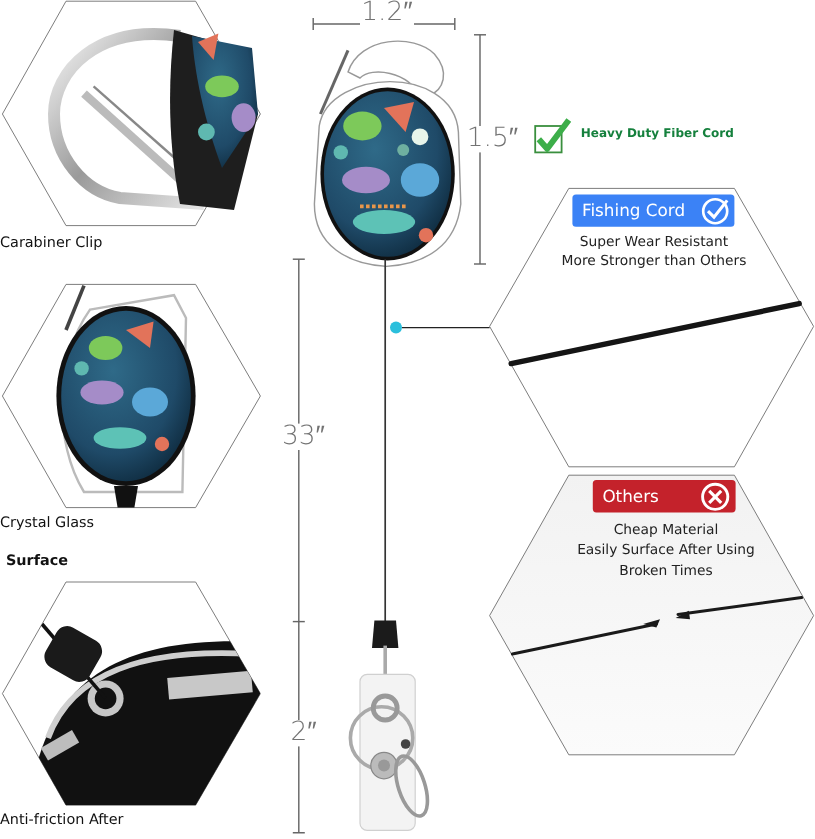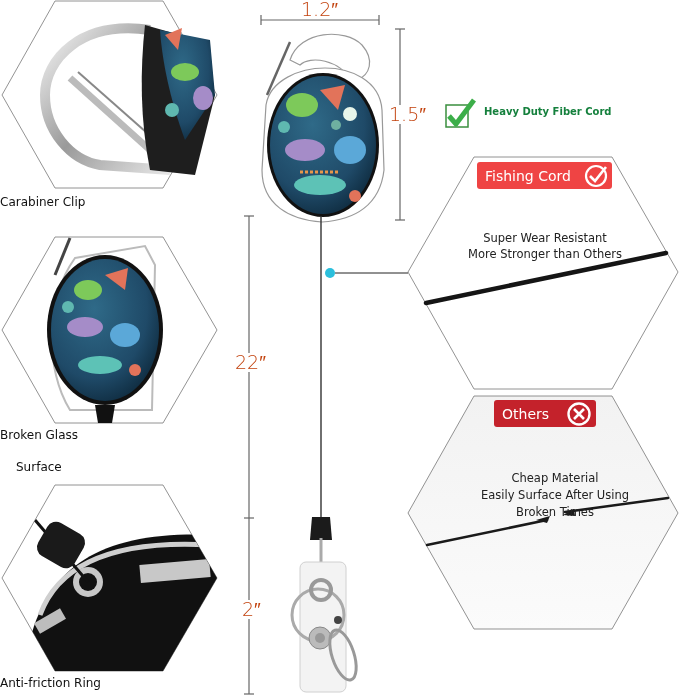--- a/index.html
+++ b/index.html
@@ -2,31 +2,31 @@
 <html><head>
   <meta charset="utf-8">
   <style>
     html, body { margin: 0; padding: 0; background: #ffffff; }
     body { width: 679px; height: 699px; position: relative; overflow: hidden;
            font-family: "DejaVu Sans", "Liberation Sans", sans-serif; color: #111; }
     .abs { position: absolute; }
     svg.layer { position: absolute; left: 0; top: 0; }
     .caption { position: absolute; text-align: left; font-size: 12px; color: #111;
                font-family: "DejaVu Sans", sans-serif; white-space: nowrap; }
-    .dim { position: absolute; font-family: "DejaVu Sans", sans-serif; font-size: 19px;
-           color: #c2410c; font-weight: 300; background: #fff; padding: 0 1px; line-height: 1; }
+    .dim { position: absolute; font-family: "DejaVu Sans", sans-serif; font-size: 22px;
+           color: #737373; font-weight: 300; background: #fff; padding: 0 1px; line-height: 1; }
     .heading { position: absolute; left: 484px; top: 106px; font-size: 10px; font-weight: bold;
                color: #15803d; white-space: nowrap; }
     .badge { position: absolute; height: 27px; border-radius: 3px; color: #fff; font-size: 14px;
              display: flex; align-items: center; padding-left: 8px; box-sizing: border-box; }
-    .badge.good { left: 477px; top: 162px; width: 135px; background: #ef4444; }
-    .badge.bad { left: 494px; top: 400px; width: 102px; background: #c4222b; }
+    .badge.good { left: 477px; top: 162px; width: 135px; background: #3b82f6; }
+    .badge.bad { left: 494px; top: 400px; width: 119px; background: #c4222b; }
     .badge .ic { position: absolute; right: 4px; top: 2px; }
     .note { position: absolute; text-align: center; font-size: 11.5px; line-height: 17px;
-            color: #222; white-space: nowrap; margin-top: 37px; }
+            color: #222; white-space: nowrap; }
   </style>
 </head>
 <body>
 
 <svg class="layer" width="679" height="699" viewBox="0 0 679 699">
   <defs>
     <radialGradient id="glass" cx="40%" cy="35%" r="70%">
       <stop offset="0" stop-color="#2f6a88"></stop>
       <stop offset="0.7" stop-color="#1f4a68"></stop>
       <stop offset="1" stop-color="#0f2c40"></stop>
@@ -148,27 +148,27 @@
     <line x1="395" y1="220" x2="405" y2="220"></line>
     <line x1="249" y1="216" x2="249" y2="694"></line>
     <line x1="244" y1="216" x2="254" y2="216"></line>
     <line x1="244" y1="518" x2="254" y2="518"></line>
     <line x1="244" y1="694" x2="254" y2="694"></line>
   </g>
 </svg>
 
 <div class="dim" style="left:300px; top:0px;">1.2″</div>
 <div class="dim" style="left:388px; top:105px;">1.5″</div>
-<div class="dim" style="left:234px; top:353px;">22″</div>
+<div class="dim" style="left:234px; top:353px;">33″</div>
 <div class="dim" style="left:241px; top:600px;">2″</div>
 
 <div class="caption" style="left:0; width:220px; top:195px;">Carabiner Clip</div>
-<div class="caption" style="left:0; width:212px; top:428px;">Broken Glass</div>
-<div class="caption" style="left:16px; width:212px; top:460px;">Surface</div>
-<div class="caption" style="left:0; width:216px; top:676px;">Anti-friction Ring</div>
+<div class="caption" style="left:0; width:212px; top:428px;">Crystal Glass</div>
+<div class="caption" style="left:5px; width:212px; top:460px;font-weight:bold;">Surface</div>
+<div class="caption" style="left:0; width:216px; top:676px;">Anti-friction After</div>
 
 <svg class="abs" style="left:444px; top:96px;" width="32" height="36" viewBox="0 0 32 36">
   <rect x="2" y="9" width="22" height="22" fill="none" stroke="#3a8f3e" stroke-width="1.5"></rect>
   <path d="M5,20 L12,28 L30,4" fill="none" stroke="#3cae49" stroke-width="5" stroke-linejoin="round"></path>
 </svg>
 <div class="heading">Heavy Duty Fiber Cord</div>
 
 <div class="badge good">
   <span>Fishing Cord</span>
   <svg class="ic" width="24" height="24" viewBox="0 0 24 24">

